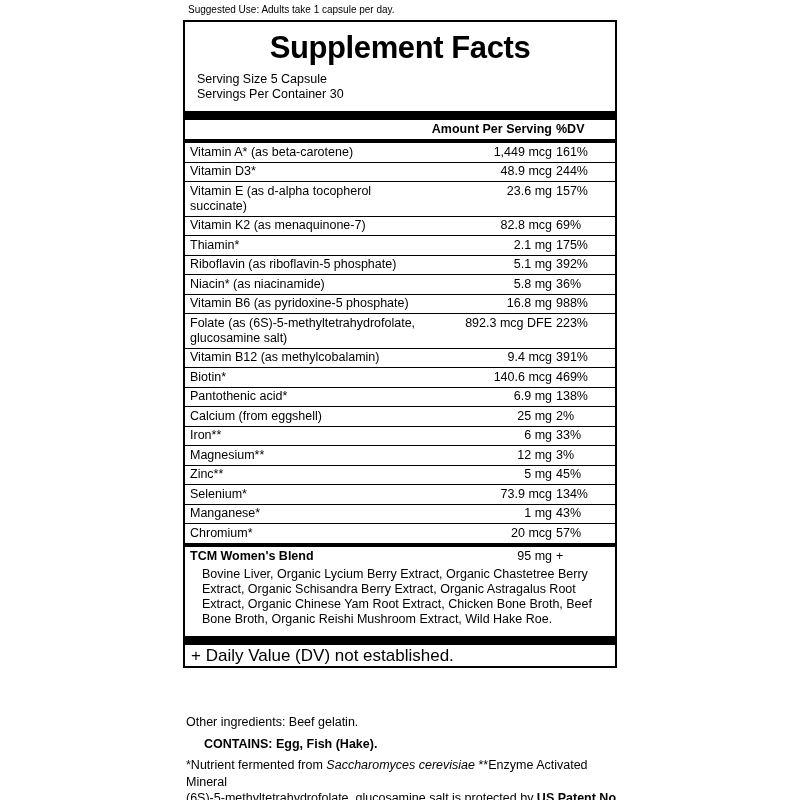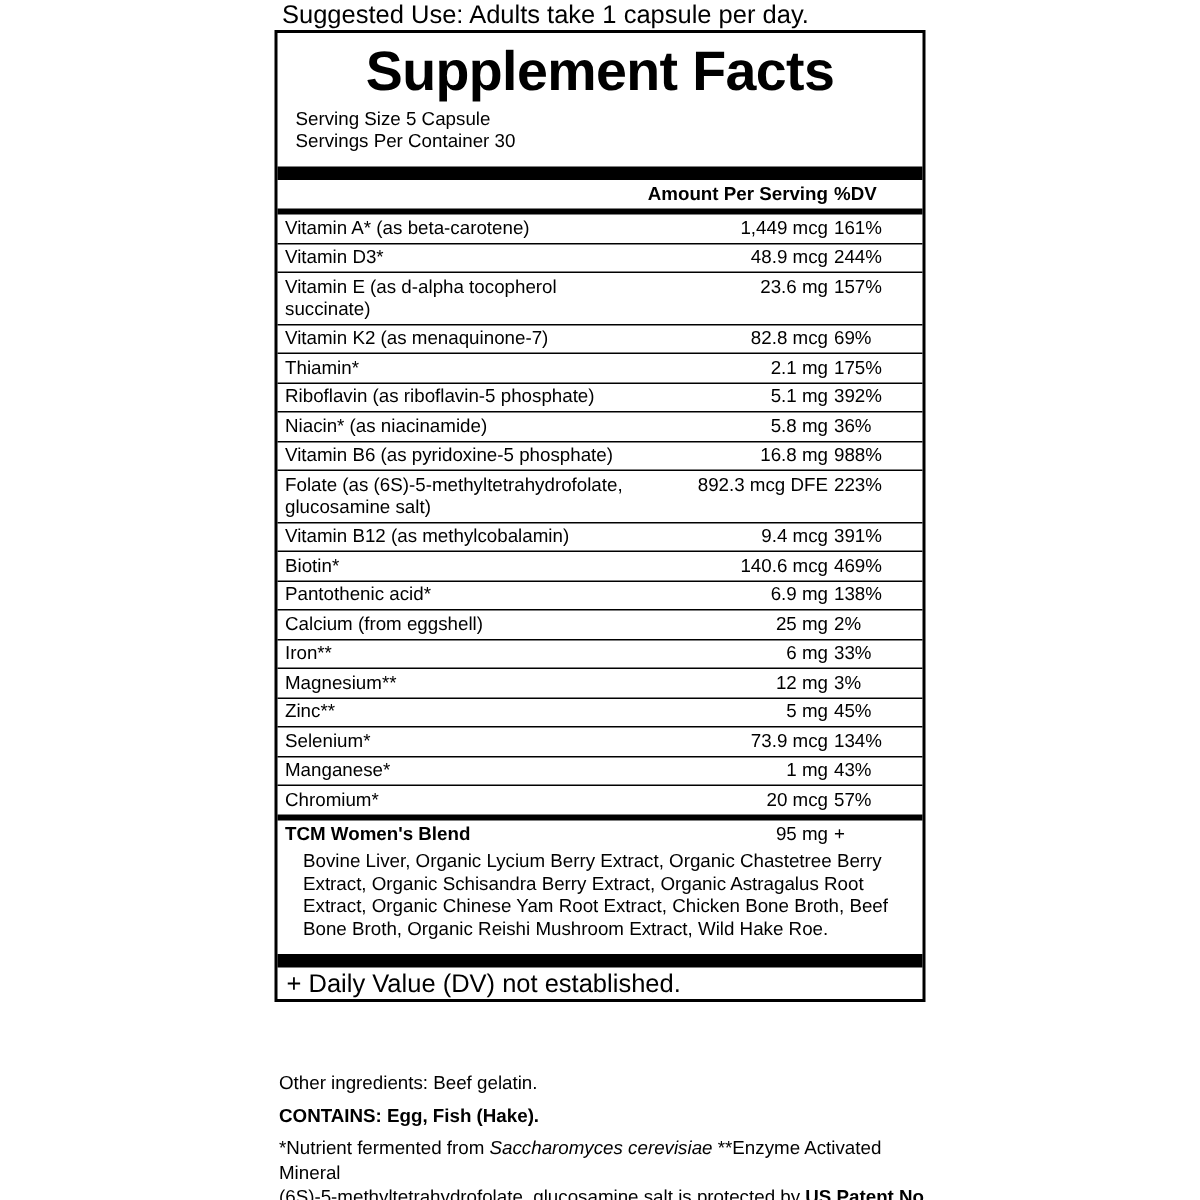--- a/index.html
+++ b/index.html
@@ -21,41 +21,41 @@
     height: 800px;
     position: relative;
     box-sizing: border-box;
     padding: 0;
   }
 
   .suggested-use {
     position: absolute;
     left: 188px;
     top: 2px;
-    font-size: 17px;
+    font-size: 10px;
     line-height: 16px;
   }
 
   .panel {
     position: absolute;
     left: 183px;
     top: 20px;
     width: 434px;
     border: 2.5px solid #000;
     box-sizing: border-box;
     padding: 0;
     background: #fff;
   }
 
   .panel-inner {
     padding: 4px 8px 4px 8px;
   }
 
   .facts-title {
-    font-size: 37px;
+    font-size: 31px;
     font-weight: bold;
     letter-spacing: -0.4px;
     line-height: 40px;
     text-align: center;
     margin: 2px 0 4px 0;
     white-space: nowrap;
   }
 
   .serving-line {
     font-size: 12.5px;
@@ -287,21 +287,21 @@
     </tbody>
       </table>
 
     <div class="rule-thick"></div>
 
     <div class="footnote">+ Daily Value (DV) not established.</div>
   </div>
 
   <div class="below" style="top: 714px;">
     <div class="line">Other ingredients: Beef gelatin.</div>
-    <div class="line bold" style="margin-top:5px;">CONTAINS: Egg, Fish (Hake).</div>
+    <div class="line bold" style="margin-top:5px;margin-left:18px;">CONTAINS: Egg, Fish (Hake).</div>
     <div class="line" style="margin-top:5px;">
       <span>*Nutrient fermented from </span><span class="ital">Saccharomyces cerevisiae</span><span>   **Enzyme Activated Mineral</span>
     </div>
     <div class="line">
       <span>(6S)-5-methyltetrahydrofolate, glucosamine salt is protected by </span><span class="bold">US Patent No. 7,947,662</span>
     </div>
   </div>
 
 </div>
 

